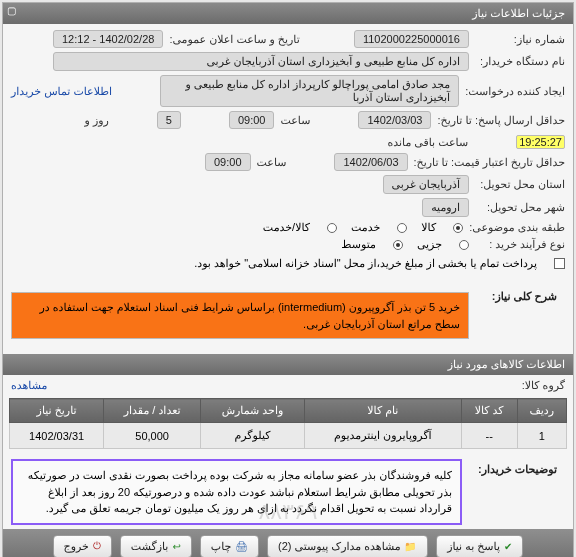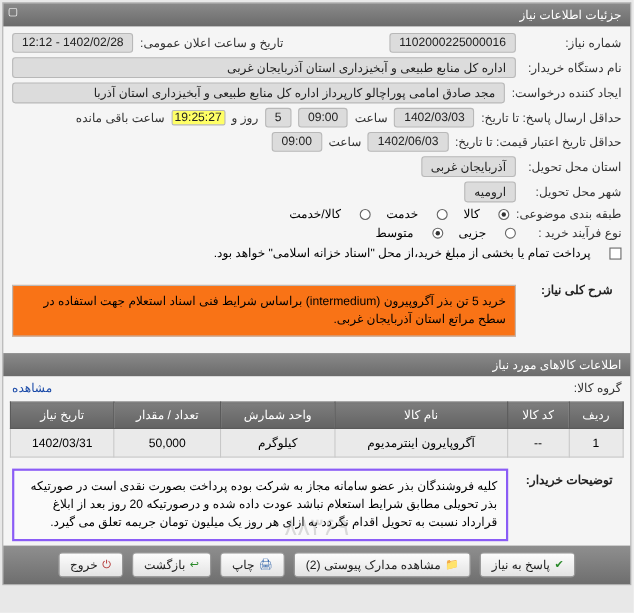--- a/index.html
+++ b/index.html
@@ -45,20 +45,21 @@
 }
 .label-sm { min-width: auto; text-align: center; }
 .value-box {
   background: #dcdcdc;
   border: 1px solid #b8b8b8;
   border-radius: 3px;
   padding: 2px 8px;
   font-size: 11px;
   color: #222;
   display: inline-block;
+  margin-left: 42px;
 }
 .value-box.wide { flex: 1; }
 .link-text { color: #1a4aa8; font-size: 11px; cursor: pointer; }
 .remain-time { color: #333; font-size: 11px; }
 .radio-group { display: flex; gap: 14px; align-items: center; flex-wrap: wrap; }
 .radio-item { display: flex; align-items: center; gap: 17px; font-size: 11px; }
 .radio-dot {
   width: 10px; height: 10px; border-radius: 50%;
   border: 1px solid #666; display: inline-block; position: relative;
   background: #fff;
@@ -182,20 +183,21 @@
     </div>
 
     <div class="row">
       <span class="label">نام دستگاه خریدار:</span>
       <span class="value-box wide">اداره کل منابع طبیعی و آبخیزداری استان آذربایجان غربی</span>
     </div>
 
     <div class="row">
       <span class="label">ایجاد کننده درخواست:</span>
       <span class="value-box wide">مجد صادق امامی پوراچالو کارپرداز اداره کل منابع طبیعی و آبخیزداری استان آذربا</span>
+      <span class="link-text">اطلاعات تماس خریدار</span>
     </div>
 
     <div class="row">
       <span class="label">حداقل ارسال پاسخ: تا تاریخ:</span>
       <span class="value-box">1402/03/03</span>
       <span class="label label-sm">ساعت</span>
       <span class="value-box">09:00</span>
       <span class="value-box">5</span>
       <span class="label label-sm">روز و</span>
       <span class="value-box hl">19:25:27</span>

